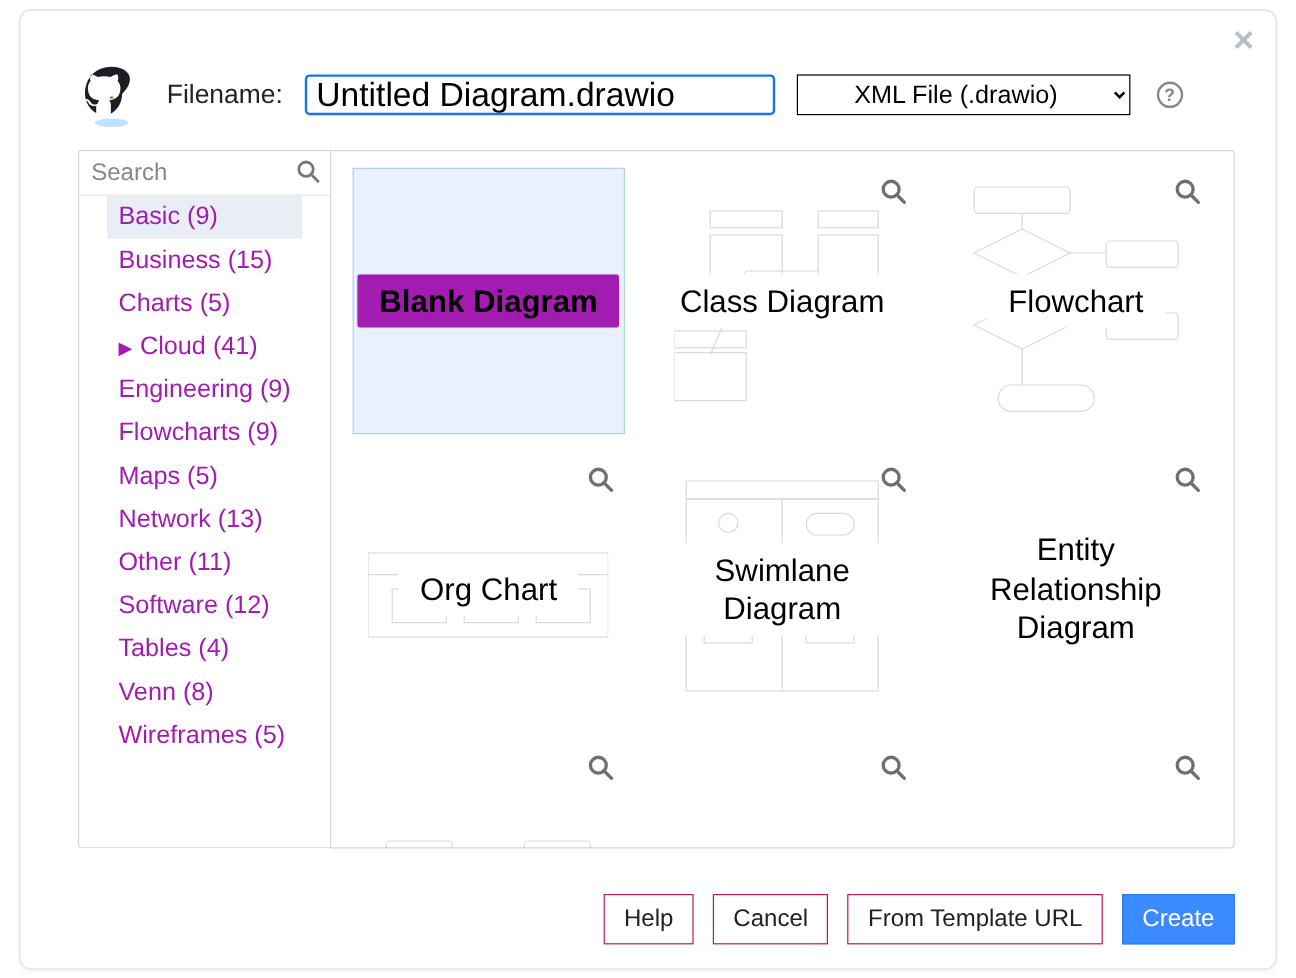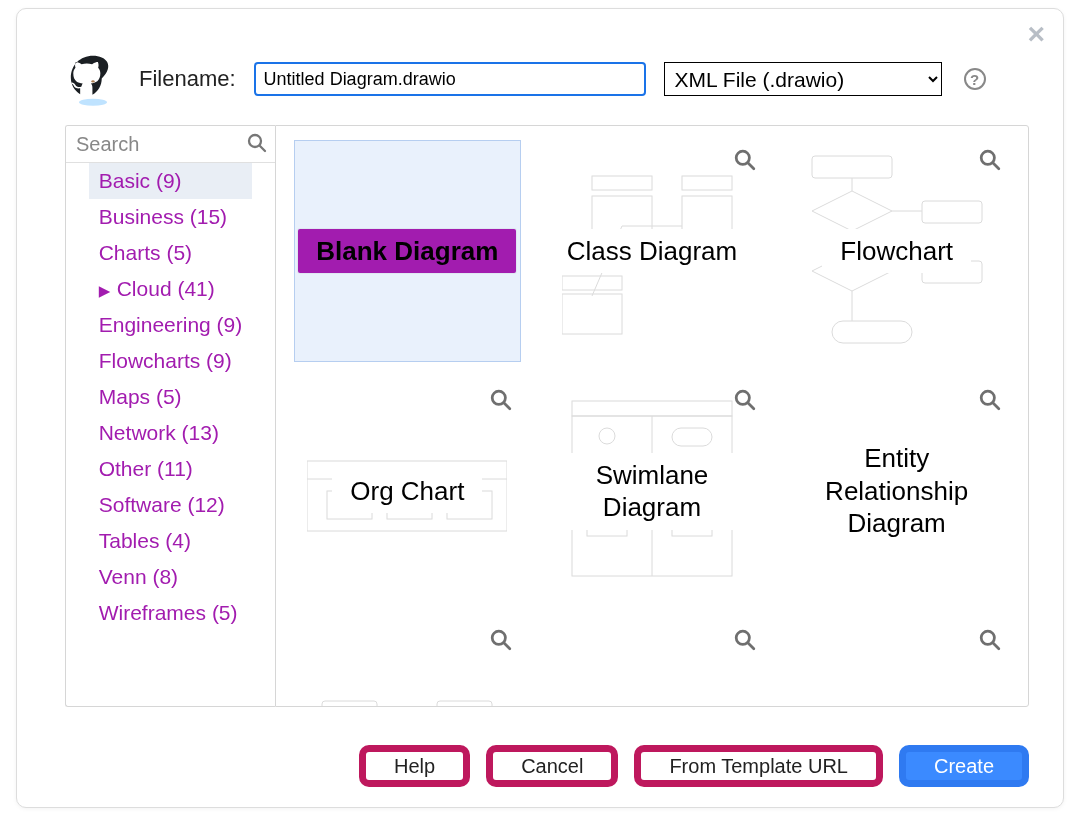--- a/index.html
+++ b/index.html
@@ -2,23 +2,23 @@
 <html><head>
 <meta charset="utf-8">
 <style>
   * { box-sizing: border-box; }
   html, body { margin:0; padding:0; width:1080px; height:815px; font-family: -apple-system, "Helvetica Neue", Arial, sans-serif; background:#fff; }
   .dialog { position:relative; width:1048px; height:800px; margin:8px 16px; border:1px solid #ddd; border-radius:10px; background:#fff; box-shadow:0 1px 4px rgba(0,0,0,.05); padding:0; }
   .close { position:absolute; top:10px; right:18px; color:#b8bec6; font-size:30px; font-weight:600; cursor:pointer; line-height:1; }
   .header { display:flex; align-items:center; padding:42px 34px 10px 48px; gap:18px; }
   .logo svg { display:block; }
   .fname-label { font-size:22px; color:#222; }
-  .fname-input { flex:0 0 auto; width:392px; height:34px; border:2px solid #1a73e8; border-radius:4px; padding:0 8px; font-size:18px; color:#000; }
+  .fname-input { flex:0 0 auto; width:392px; height:34px; border:2px solid #1a73e8; border-radius:4px; padding:0 8px; font-size:28px; color:#000; }
   .fname-input::selection { background:#b3d4fc; }
-  .format-select { width:278px; height:34px; border:1px solid #000; border-radius:0; font-size:21px; padding:0 6px; background:#fff; }
+  .format-select { width:278px; height:34px; border:1px solid #000; border-radius:0; font-size:21px; padding:0 6px; background:#fff;text-align:center; }
   .help-icon { width:22px; height:22px; border:2px solid #888; border-radius:50%; color:#888; font-size:15px; font-weight:700; display:inline-flex; align-items:center; justify-content:center; margin-left:4px; cursor:pointer; }
   .body { display:flex; padding:8px 34px 0 48px; height:590px; }
   .sidebar { width:210px; flex:0 0 210px; border:1px solid #d6d6d6; border-right:none; border-radius:3px 0 0 3px; display:flex; flex-direction:column; overflow:hidden;align-items:center; }
   .search-wrap { position:relative; border-bottom:1px solid #e0e0e0; }
   .search-input { width:100%; height:36px; border:none; font-size:20px; padding:0 34px 0 10px; color:#333; outline:none; }
   .search-input::placeholder { color:#888; }
   .search-icon { position:absolute; right:8px; top:7px; color:#777; }
   .cat-list { flex:1; overflow-y:auto; scrollbar-width:thin; }
   .cat-item { font-size:21px; padding:6px 10px; color:#a21caf; cursor:pointer; white-space:nowrap; }
   .cat-item.selected { background:#e9eef5; }
@@ -26,21 +26,21 @@
   .cat-item.nested { padding-left:10px; }
   .grid-wrap { flex:1; border:1px solid #d6d6d6; border-radius:0 3px 3px 0; position:relative; overflow:hidden; }
   .grid { position:absolute; inset:0; overflow-y:auto; padding:14px 18px 0 18px; display:grid; grid-template-columns:repeat(3, 1fr); gap:18px 18px; scrollbar-width:thin;}
   .tpl { position:relative; height:222px; border:1px solid transparent; display:flex; align-items:center; justify-content:center; cursor:pointer; }
   .tpl.selected { background:#e9f1fc; border:1px solid #b6cef0; }
   .tpl .zoom { position:absolute; top:8px; right:8px; color:#6f6f6f; cursor:pointer; }
   .tpl .preview { position:absolute; inset:0; opacity:.30; display:flex; align-items:center; justify-content:center; }
   .tpl .label-box { position:relative; background:#fff; padding:6px 18px; font-size:26px; text-align:center; line-height:1.25; color:#000; }
   .tpl.selected .label-box { background:#a21caf; border-radius:2px; box-shadow:0 0 0 1px rgba(0,0,0,.04);font-weight:bold; }
   .footer { position:absolute; bottom:20px; right:34px; display:flex; gap:16px; }
-  .btn { height:42px; padding:0 28px; font-size:20px; border:7px solid #be185d; background:#fff; color:#222; border-radius:10px; cursor:pointer; }
+  .btn { height:42px; padding:0 16px; font-size:20px; border:1px solid #be185d; background:#fff; color:#222; border-radius:0; cursor:pointer; }
   .btn.primary { background:#3b8aff; border-color:#2f7af1; color:#fff; }
   
   .cat-list::-webkit-scrollbar, .grid::-webkit-scrollbar { width:8px; }
   .cat-list::-webkit-scrollbar-thumb, .grid::-webkit-scrollbar-thumb { background:#d2d2d2; border-radius:4px; }
 </style>
 </head>
 <body>
 
 <div class="dialog">
   <div class="close">×</div>

